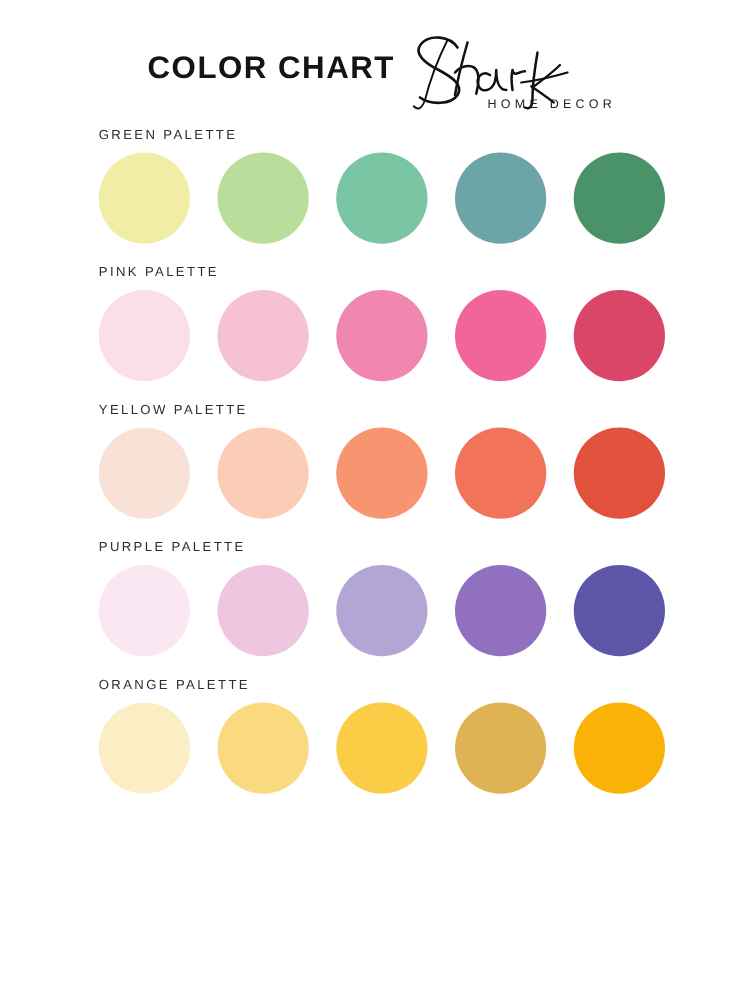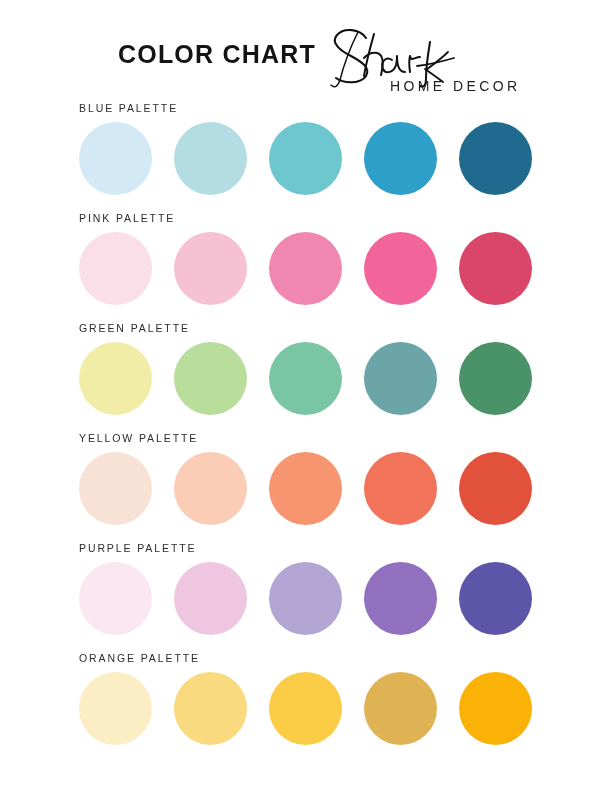--- a/index.html
+++ b/index.html
@@ -51,21 +51,21 @@
     width: 175px;
     height: 66px;
     pointer-events: none;
   }
 
   .brand-sub {
     position: absolute;
     left: 72px;
     top: 60px;
     font-family: "Liberation Sans", sans-serif;
-    font-size: 14px;
+    font-size: 10px;
     letter-spacing: 3.4px;
     color: #1f1f1f;
     white-space: nowrap;
   }
 
   
   .palettes {
     position: absolute;
     left: 0;
     top: 96px;
@@ -134,47 +134,37 @@
         <path d="M111 45 C118 50, 124 54, 129 58" stroke-width="1.8"></path>
       </g>
     </svg>
     <div class="brand-sub">HOME DECOR</div>
   </div>
 
 </div>
 
 <div class="palettes">
     <div class="palette-row">
-      <div class="palette-label">BLUE  PALETTE</div>
+      <div class="palette-label">GREEN  PALETTE</div>
       <div class="swatches">
-        <div class="swatch i0" title="#d3e9f6" style="background: rgb(211, 233, 246);"></div>
-        <div class="swatch i1" title="#b3dde2" style="background: rgb(179, 221, 226);"></div>
-        <div class="swatch i2" title="#6ec6cf" style="background: rgb(110, 198, 207);"></div>
-        <div class="swatch i3" title="#2e9fc9" style="background: rgb(46, 159, 201);"></div>
-        <div class="swatch i4" title="#206a90" style="background: rgb(32, 106, 144);"></div>
+        <div class="swatch i0" title="#f2eda6" style="background: rgb(242, 237, 166);"></div>
+        <div class="swatch i1" title="#b9dd9a" style="background: rgb(185, 221, 154);"></div>
+        <div class="swatch i2" title="#7ac5a3" style="background: rgb(122, 197, 163);"></div>
+        <div class="swatch i3" title="#6ba5a8" style="background: rgb(107, 165, 168);"></div>
+        <div class="swatch i4" title="#4a9268" style="background: rgb(74, 146, 104);"></div>
       </div>
     </div>
     <div class="palette-row">
       <div class="palette-label">PINK  PALETTE</div>
       <div class="swatches">
         <div class="swatch i0" title="#fadfe8" style="background: rgb(250, 223, 232);"></div>
         <div class="swatch i1" title="#f7c1d4" style="background: rgb(247, 193, 212);"></div>
         <div class="swatch i2" title="#ef87b0" style="background: rgb(239, 135, 176);"></div>
         <div class="swatch i3" title="#f2659b" style="background: rgb(242, 101, 155);"></div>
         <div class="swatch i4" title="#d94668" style="background: rgb(217, 70, 104);"></div>
-      </div>
-    </div>
-    <div class="palette-row">
-      <div class="palette-label">GREEN  PALETTE</div>
-      <div class="swatches">
-        <div class="swatch i0" title="#f2eda6" style="background: rgb(242, 237, 166);"></div>
-        <div class="swatch i1" title="#b9dd9a" style="background: rgb(185, 221, 154);"></div>
-        <div class="swatch i2" title="#7ac5a3" style="background: rgb(122, 197, 163);"></div>
-        <div class="swatch i3" title="#6ba5a8" style="background: rgb(107, 165, 168);"></div>
-        <div class="swatch i4" title="#4a9268" style="background: rgb(74, 146, 104);"></div>
       </div>
     </div>
     <div class="palette-row">
       <div class="palette-label">YELLOW  PALETTE</div>
       <div class="swatches">
         <div class="swatch i0" title="#f8e2d5" style="background: rgb(248, 226, 213);"></div>
         <div class="swatch i1" title="#fbcdb6" style="background: rgb(251, 205, 182);"></div>
         <div class="swatch i2" title="#f79570" style="background: rgb(247, 149, 112);"></div>
         <div class="swatch i3" title="#f0735a" style="background: rgb(240, 115, 90);"></div>
         <div class="swatch i4" title="#e2513c" style="background: rgb(226, 81, 60);"></div>

